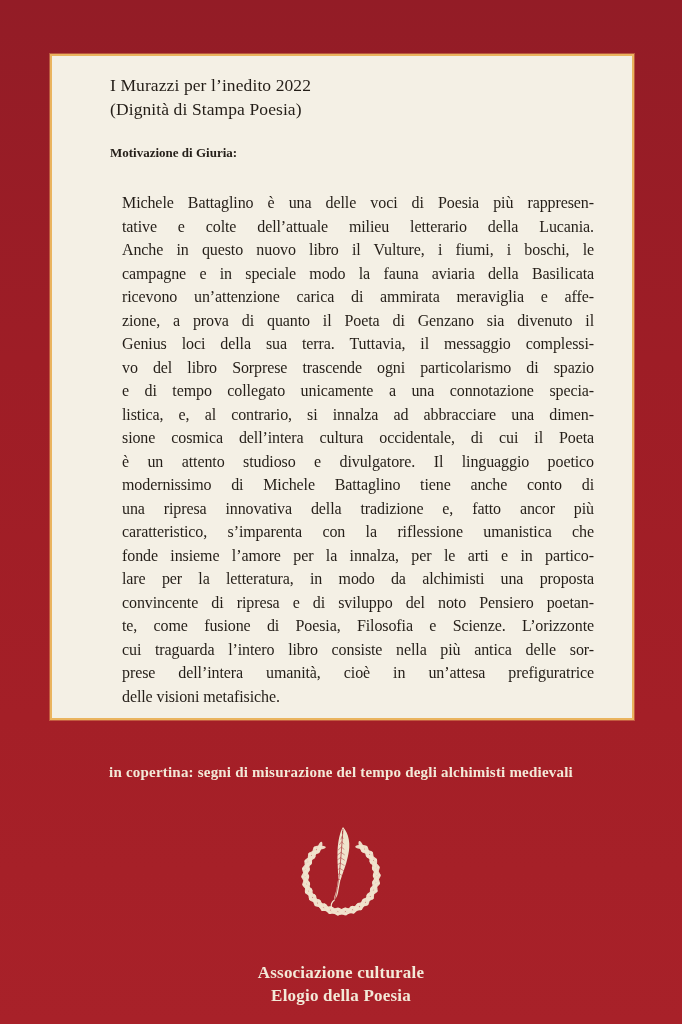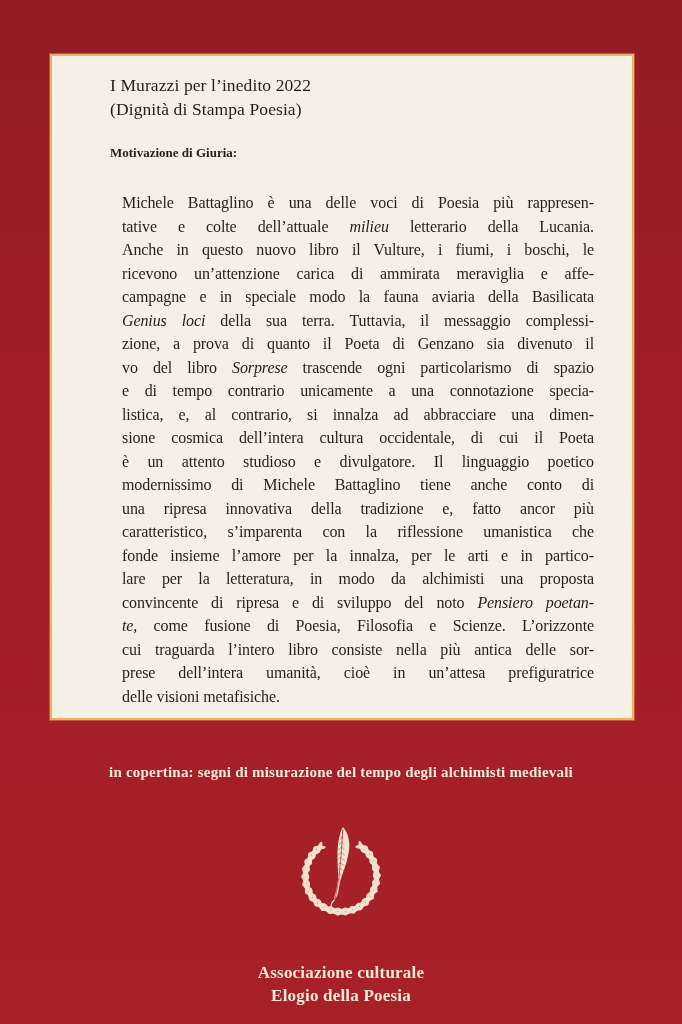--- a/index.html
+++ b/index.html
@@ -17,21 +17,21 @@
     color:var(--ink,#241e18);
   }
   .award{font-size:17.5px;line-height:24px;letter-spacing:.1px;}
   .motivation-heading{font-size:13px;line-height:24px;font-weight:bold;margin:20px 0 26px 0;}
   .paragraph{margin:12px;}
   .pline{
     font-size:16px;line-height:23.5px;letter-spacing:-0.1px;
     text-align:justify;text-align-last:justify;white-space:nowrap;
   }
   .pline.last{text-align-last:left;}
-  .it{font-style:italic;}
+  .it{}
   .cover-note{
     position:absolute;top:764px;left:0;right:0;text-align:center;
     color:var(--light-text,#f3e9d8);font-weight:bold;font-size:15px;letter-spacing:.2px;
   }
   .logo{position:absolute;top:824px;left:50%;transform:translateX(-50%);width:100px;height:92px;}
   .assoc{
     position:absolute;top:961px;left:0;right:0;text-align:center;
     color:var(--light-text,#f3e9d8);font-weight:bold;font-size:17px;line-height:23px;letter-spacing:.2px;
   }
 </style>
@@ -43,26 +43,26 @@
   <div class="panel">
     <div class="award">
       <div>I Murazzi per l’inedito 2022</div>
       <div>(Dignità di Stampa Poesia)</div>
     </div>
     <div class="motivation-heading">Motivazione di Giuria:</div>
     <div class="paragraph" id="paragraph">
         <div class="pline"><span>Michele Battaglino è una delle voci di Poesia più rappresen-</span></div>
         <div class="pline"><span>tative e colte dell’attuale </span><span class="it">milieu</span><span> letterario della Lucania.</span></div>
         <div class="pline"><span>Anche in questo nuovo libro il Vulture, i fiumi, i boschi, le</span></div>
+        <div class="pline"><span>campagne e in speciale modo la fauna aviaria della Basilicata</span></div>
         <div class="pline"><span>ricevono un’attenzione carica di ammirata meraviglia e affe-</span></div>
-        <div class="pline"><span>campagne e in speciale modo la fauna aviaria della Basilicata</span></div>
+        <div class="pline"><span>zione, a prova di quanto il Poeta di Genzano sia divenuto il</span></div>
         <div class="pline"><span class="it">Genius loci</span><span> della sua terra. Tuttavia, il messaggio complessi-</span></div>
-        <div class="pline"><span>zione, a prova di quanto il Poeta di Genzano sia divenuto il</span></div>
         <div class="pline"><span>vo del libro </span><span class="it">Sorprese</span><span> trascende ogni particolarismo di spazio</span></div>
-        <div class="pline"><span>e di tempo contrario unicamente a una connotazione specia-</span></div>
+        <div class="pline"><span>e di tempo collegato unicamente a una connotazione specia-</span></div>
         <div class="pline"><span>listica, e, al contrario, si innalza ad abbracciare una dimen-</span></div>
         <div class="pline"><span>sione cosmica dell’intera cultura occidentale, di cui il Poeta</span></div>
         <div class="pline"><span>è un attento studioso e divulgatore. Il linguaggio poetico</span></div>
         <div class="pline"><span>modernissimo di Michele Battaglino tiene anche conto di</span></div>
         <div class="pline"><span>una ripresa innovativa della tradizione e, fatto ancor più</span></div>
         <div class="pline"><span>caratteristico, s’imparenta con la riflessione umanistica che</span></div>
         <div class="pline"><span>fonde insieme l’amore per la innalza, per le arti e in partico-</span></div>
         <div class="pline"><span>lare per la letteratura, in modo da alchimisti una proposta</span></div>
         <div class="pline"><span>convincente di ripresa e di sviluppo del noto </span><span class="it">Pensiero poetan-</span></div>
         <div class="pline"><span class="it">te</span><span>, come fusione di Poesia, Filosofia e Scienze. L’orizzonte</span></div>

